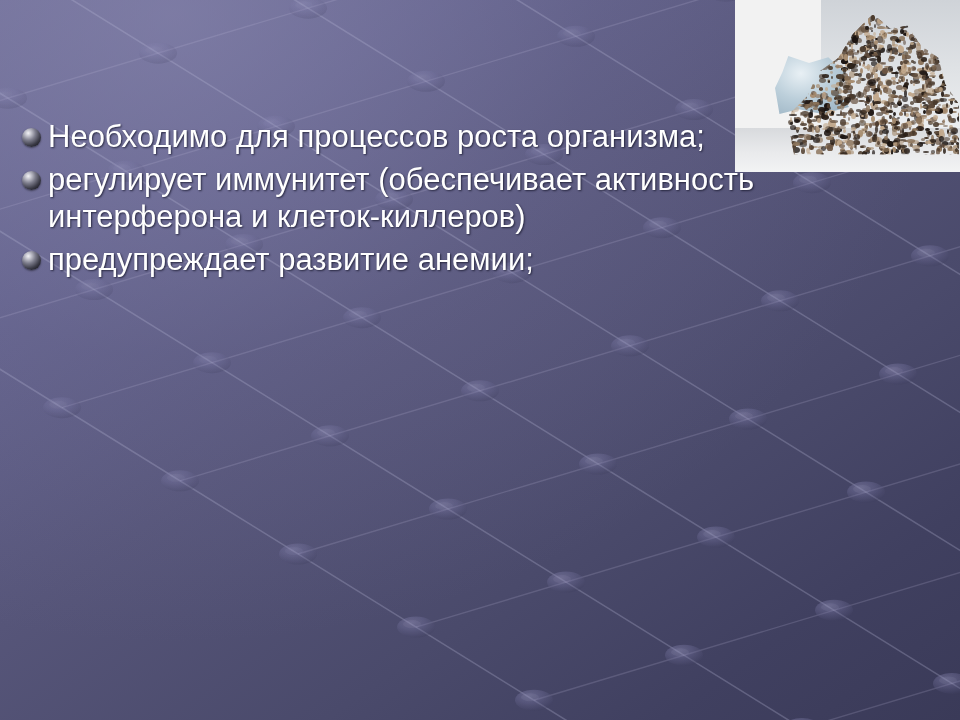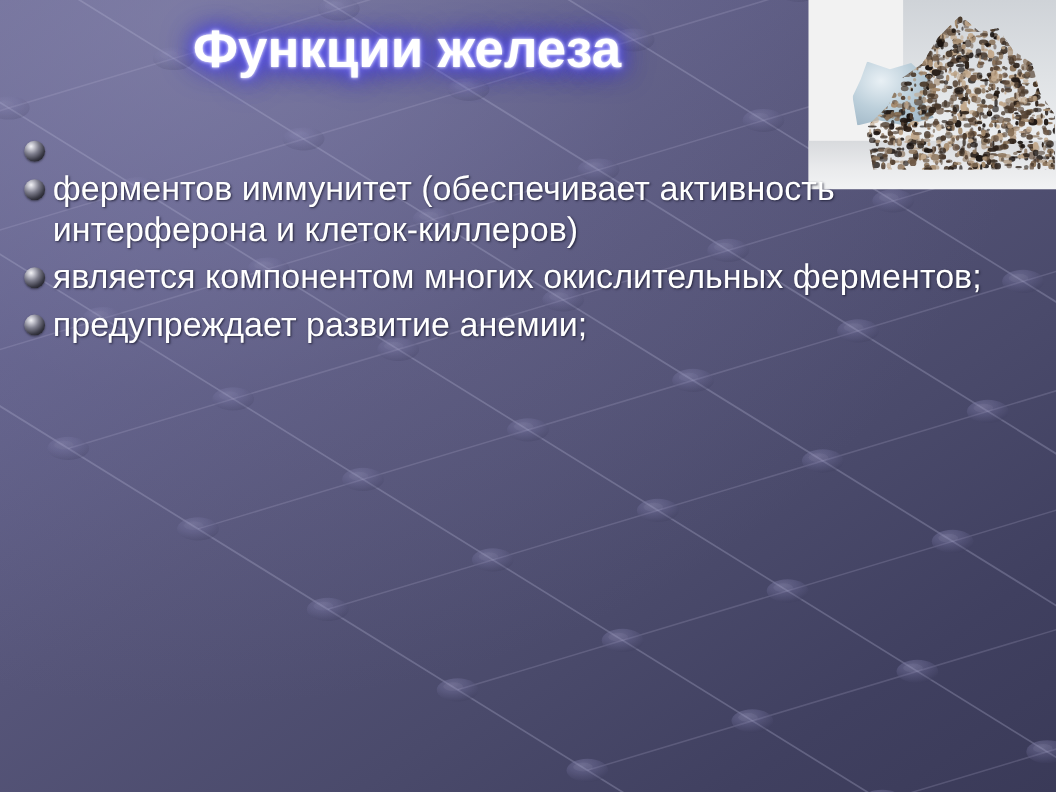--- a/index.html
+++ b/index.html
@@ -1620,33 +1620,29 @@
         <div class="tex" style="left: 170.299px; top: 70.7731px; width: 5.08508px; height: 5.38201px; background: rgb(194, 169, 141); opacity: 0.58;"></div>
         <div class="tex" style="left: 125.33px; top: 114.237px; width: 6.0209px; height: 2.33741px; background: rgb(138, 114, 89); opacity: 0.8;"></div>
         <div class="tex" style="left: 35.4292px; top: 101.405px; width: 6.84581px; height: 4.84169px; background: rgb(43, 32, 24); opacity: 0.92;"></div>
         <div class="tex" style="left: 2.33354px; top: 99.7687px; width: 7.7025px; height: 2.31324px; background: rgb(26, 19, 16); opacity: 0.72;"></div>
         <div class="tex" style="left: 12.7213px; top: 97.8465px; width: 2.70062px; height: 3.95375px; background: rgb(89, 70, 55); opacity: 0.56;"></div>
         <div class="tex" style="left: 55.2554px; top: 32.2363px; width: 5.50705px; height: 6.14871px; background: rgb(89, 70, 55); opacity: 0.71;"></div>
         <div class="tex" style="left: 84.6162px; top: 121.003px; width: 5.21181px; height: 6.94355px; background: rgb(26, 19, 16); opacity: 0.58;"></div>
       </div>
   </div>
 
-  <div id="title">Функции  железа</div>
 
   <div id="bullets">
     <div class="bullet b1">
       <span class="ball"></span>
+      <span class="btxt">Необходимо для процессов роста организма;</span>
     </div>
     <div class="bullet">
       <span class="ball"></span>
-      <span class="btxt">ферментов иммунитет (обеспечивает активность интерферона и клеток-киллеров)</span>
-    </div>
-    <div class="bullet">
-      <span class="ball"></span>
-      <span class="btxt">является компонентом многих окислительных ферментов;</span>
+      <span class="btxt">регулирует иммунитет (обеспечивает активность интерферона и клеток-киллеров)</span>
     </div>
     <div class="bullet tight">
       <span class="ball"></span>
       <span class="btxt">предупреждает развитие анемии;</span>
     </div>
   </div>
 
 </div>
 
 </body></html>

